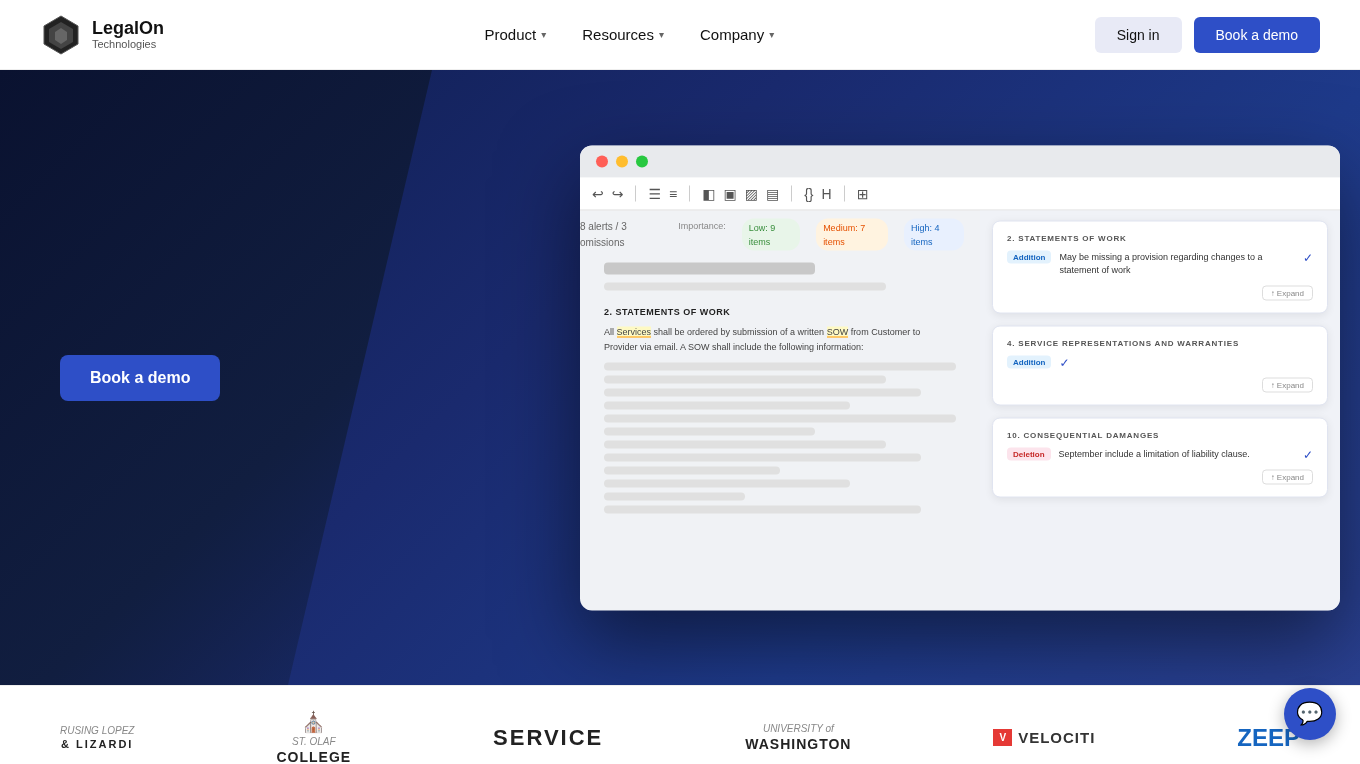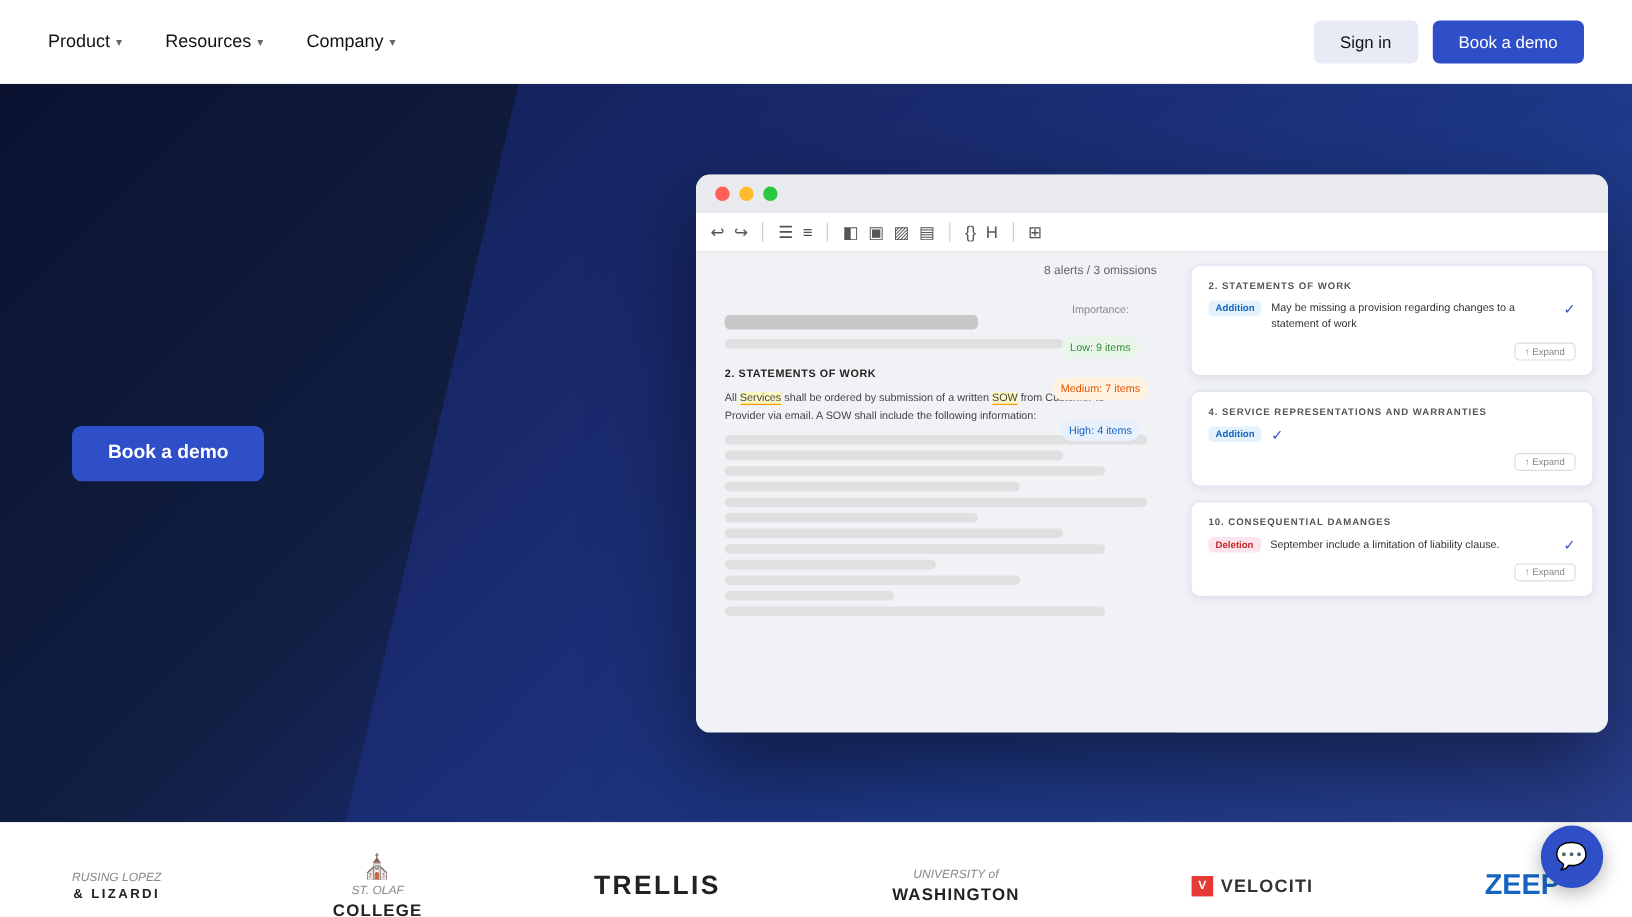--- a/index.html
+++ b/index.html
@@ -173,23 +173,22 @@
       line-height: 1.6;
       position: relative;
     }
     .doc-stats-bar {
       position: absolute;
       top: 8px;
       right: 16px;
       font-size: 10px;
       color: #666;
       display: flex;
-      align-items: center;
+      align-items: flex-start;
       gap: 16px;
-      flex-direction: column;
     }
     .badge-low { background: #e8f5e9; color: #388e3c; padding: 2px 7px; border-radius: 12px; font-size: 9px; }
     .badge-medium { background: #fff3e0; color: #e65100; padding: 2px 7px; border-radius: 12px; font-size: 9px; }
     .badge-high { background: #e8f0fe; color: #1565c0; padding: 2px 7px; border-radius: 12px; font-size: 9px; }
     .importance-label { font-size: 9px; color: #888; }
 
     .doc-section-title { font-size: 9px; font-weight: 700; color: #222; margin: 14px 0 6px; text-transform: uppercase; letter-spacing: 0.5px; }
     .doc-para { font-size: 9px; color: #444; line-height: 1.7; margin-bottom: 8px; }
     .doc-highlight { background: #fef9c3; border-bottom: 1px solid #ff9800; }
     .doc-line { height: 8px; background: #e0e0e0; border-radius: 4px; margin: 5px 0; }
@@ -296,20 +295,31 @@
       cursor: pointer;
       box-shadow: 0 4px 16px rgba(0,0,0,0.3);
       color: #fff;
       font-size: 22px;
     }
   </style>
 </head>
 <body>
 
 <nav>
+  <div class="nav-logo">
+    <svg class="logo-icon" viewBox="0 0 42 42" fill="none">
+      <polygon points="21,2 38,12 38,30 21,40 4,30 4,12" fill="#222" stroke="#555" stroke-width="1"></polygon>
+      <polygon points="21,8 33,15 33,28 21,35 9,28 9,15" fill="#444"></polygon>
+      <polygon points="21,14 27,18 27,26 21,30 15,26 15,18" fill="#666"></polygon>
+    </svg>
+    <div class="logo-text">
+      <span class="brand">LegalOn</span>
+      <span class="sub">Technologies</span>
+    </div>
+  </div>
 
   <div class="nav-links">
     <a class="nav-link">
       <span>Product</span>
       <span class="chevron">▾</span>
     </a>
     <a class="nav-link">
       <span>Resources</span>
       <span class="chevron">▾</span>
     </a>
@@ -438,21 +448,21 @@
   <div class="logo-item">
     <span class="line1">RUSING LOPEZ</span>
     <span class="line2" style="font-size:11px; letter-spacing:2px;">&amp; LIZARDI</span>
   </div>
   <div class="logo-item">
     <span style="font-size:20px; font-weight:800; color:#333;">⛪</span>
     <span class="line1">ST. OLAF</span>
     <span class="line2">COLLEGE</span>
   </div>
   <div class="logo-item">
-    <span style="font-size:22px; font-weight:900; color:#222; letter-spacing:2px;">TRELLIS</span>
+    <span style="font-size:22px; font-weight:900; color:#222; letter-spacing:2px;">SERVICE</span>
   </div>
   <div class="logo-item">
     <span class="line1">UNIVERSITY of</span>
     <span class="line2">WASHINGTON</span>
   </div>
   <div class="logo-item">
     <span style="display:flex; align-items:center; gap:6px;">
       <span style="background:#e53935; padding:3px 6px; color:#fff; font-size:10px; font-weight:800;">V</span>
       <span style="font-size:15px; font-weight:700; letter-spacing:1px;">VELOCITI</span>
     </span>

